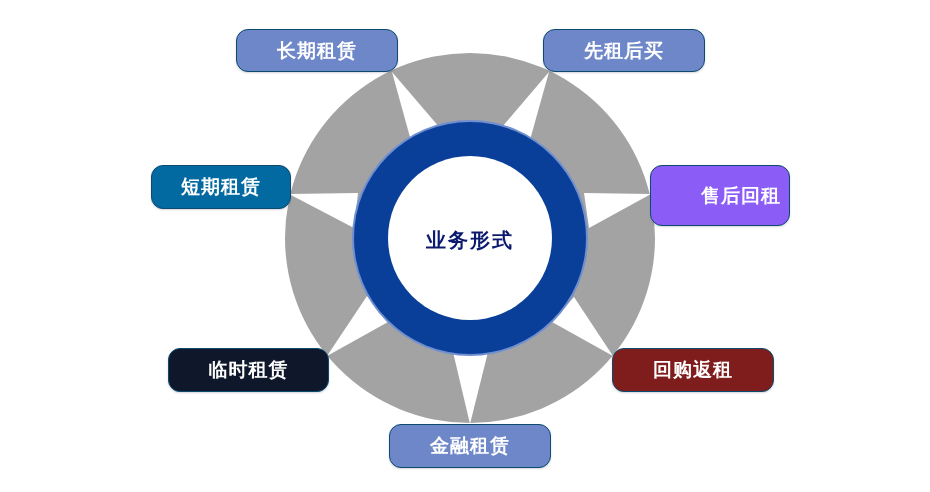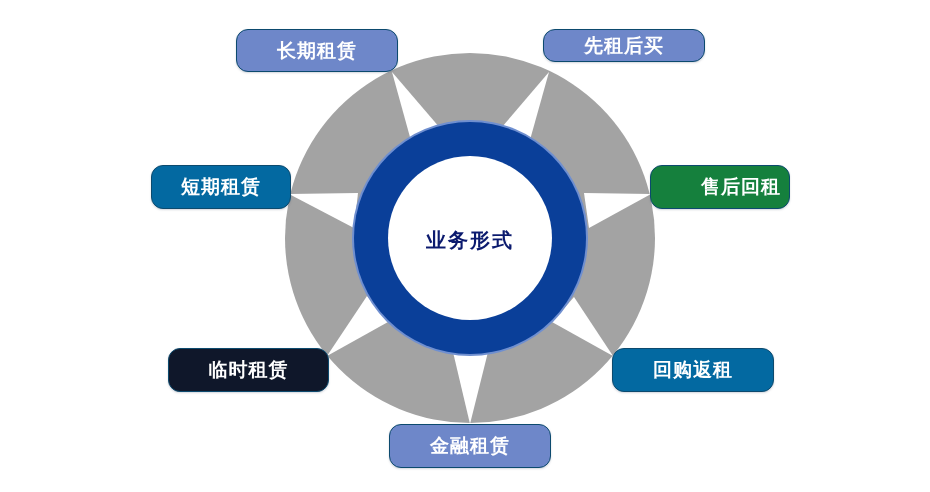--- a/index.html
+++ b/index.html
@@ -75,23 +75,23 @@
 
   <circle cx="470" cy="238" r="118" fill="#6f8fd0"></circle>
   <circle cx="470" cy="238" r="116" fill="#0a3f99"></circle>
   <circle cx="470" cy="238" r="82" fill="#ffffff"></circle>
 </svg>
 
 <div class="center-label" style="color:#0b1a6e;">业务形式</div>
 
 <div class="node-box" style="left:236px; top:29px; width:162px; height:43px; background:#6e87c9;">长期租赁</div>
 
-<div class="node-box" style="left:543px; top:29px; width:162px; height:33px; background:#6e87c9;text-align:right;">先租后买</div>
+<div class="node-box" style="left:543px; top:29px; width:162px; height:43px; background:#6e87c9;text-align:right;">先租后买</div>
 
 <div class="node-box" style="left:151px; top:165px; width:140px; height:44px; background:#0369a1;">短期租赁</div>
 
-<div class="node-box" style="left:650px; top:165px; width:140px; height:44px; background:#15803d;padding-left:42px;">售后回租</div>
+<div class="node-box" style="left:650px; top:165px; width:140px; height:61px; background:#8b5cf6;padding-left:42px;">售后回租</div>
 
 <div class="node-box" style="left:168px; top:348px; width:161px; height:44px; background:#0f172a;">临时租赁</div>
 
-<div class="node-box" style="left:612px; top:348px; width:162px; height:44px; background:#0369a1;">回购返租</div>
+<div class="node-box" style="left:612px; top:348px; width:162px; height:44px; background:#7f1d1d;">回购返租</div>
 
 <div class="node-box" style="left:389px; top:424px; width:162px; height:44px; background:#6e87c9;">金融租赁</div>
 
 </body></html>

